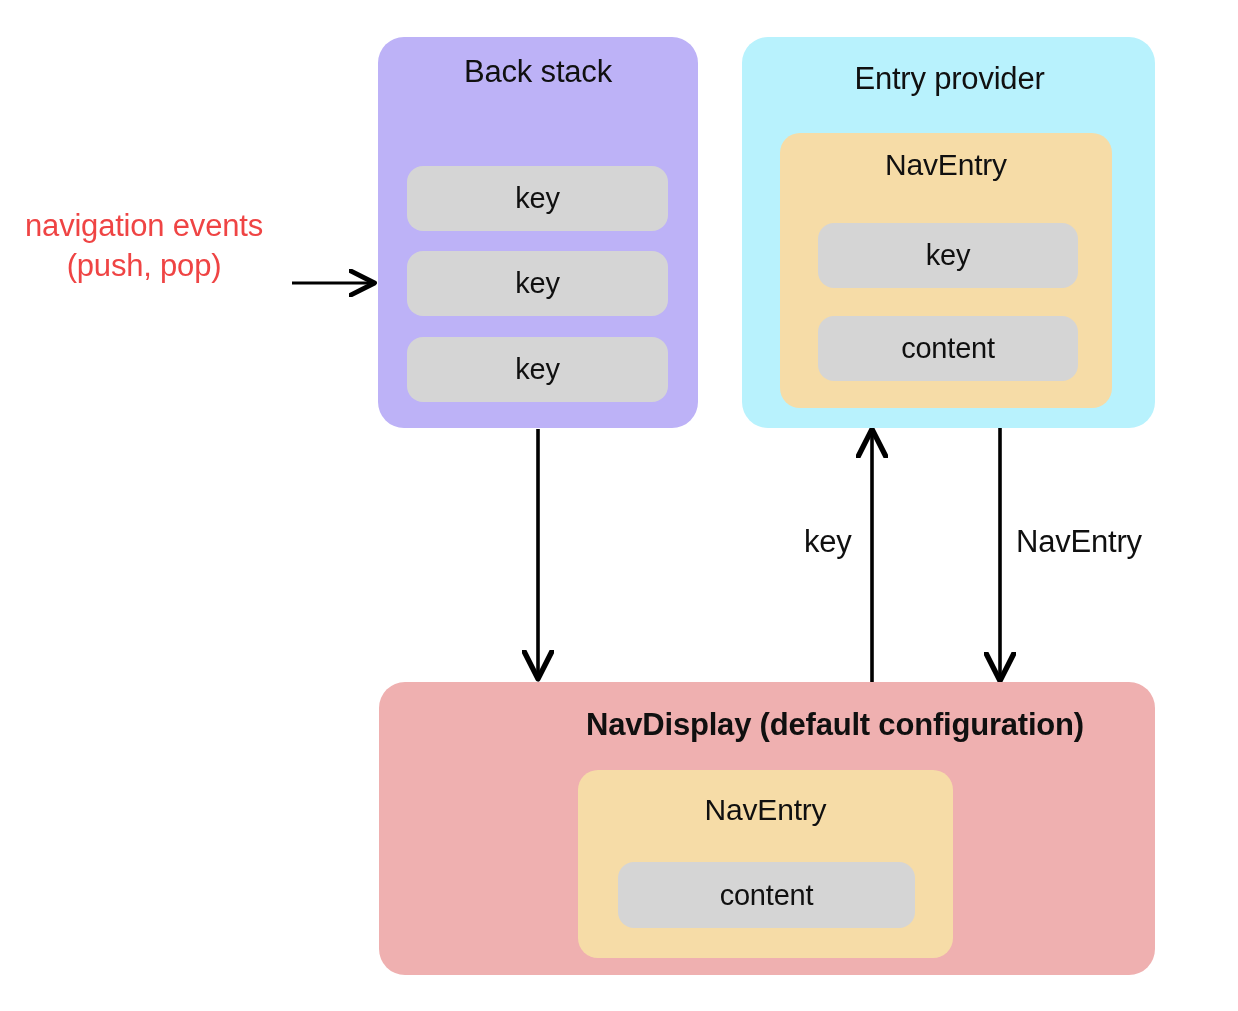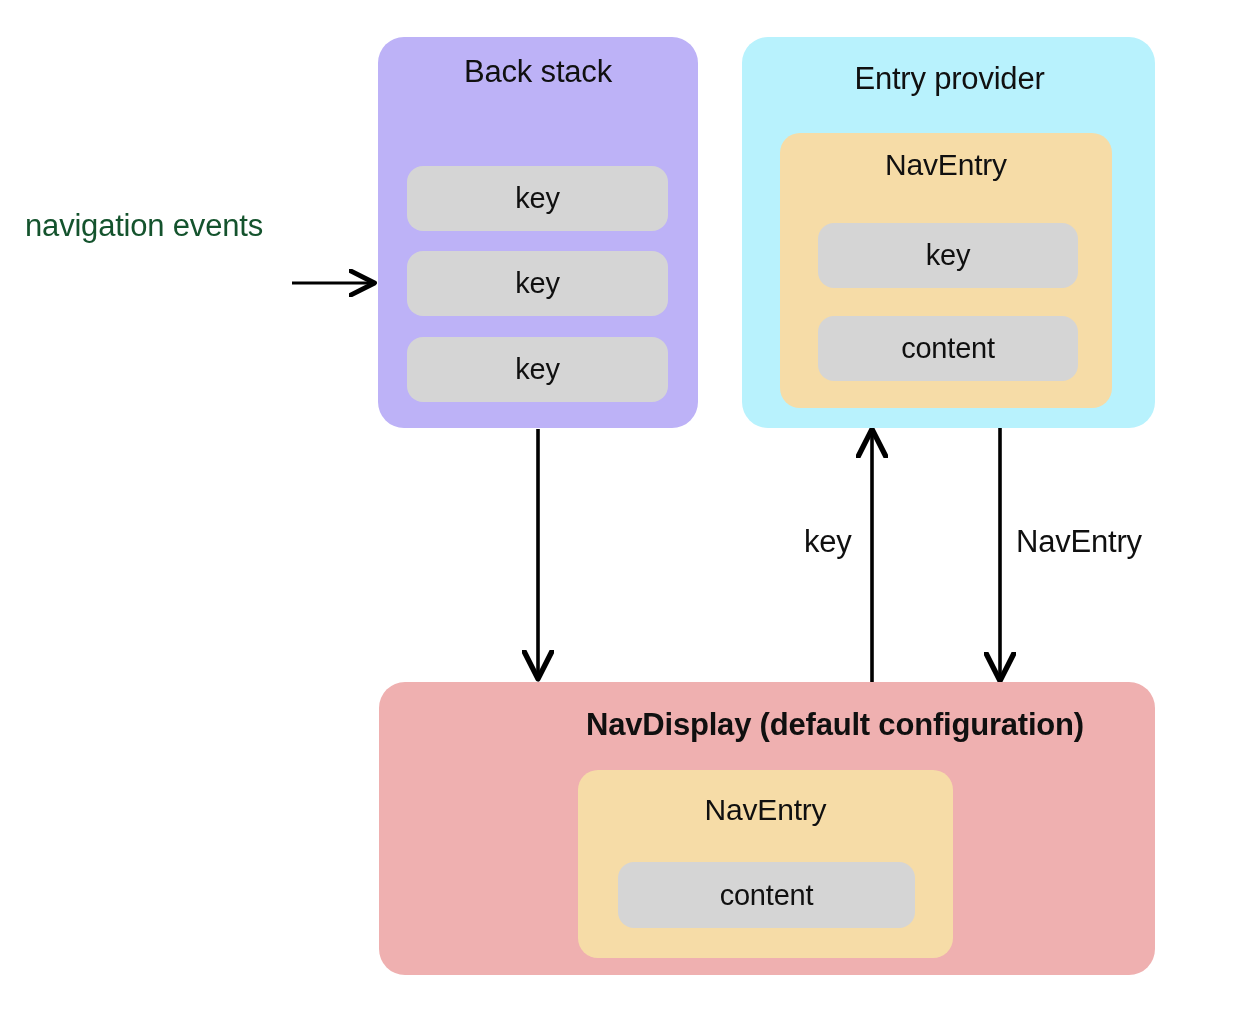--- a/index.html
+++ b/index.html
@@ -112,21 +112,21 @@
   
   #nav-events-label {
     position: absolute;
     left: 8px;
     top: 206px;
     width: 272px;
     text-align: center;
     font-size: 31px;
     line-height: 1.30;
     letter-spacing: -0.2px;
-    color: #14532d;
+    color: #ef4444;
   }
 
   
   .edge-label {
     position: absolute;
     font-size: 31px;
     letter-spacing: -0.2px;
     color: #101010;
     white-space: nowrap;
   }
@@ -167,20 +167,21 @@
       <line x1="872" y1="682" x2="872" y2="432" stroke="#000000" stroke-width="3.6" marker-end="url(#ah)"></line>
     </g>
 
     <g>
       <line x1="1000" y1="428" x2="1000" y2="678" stroke="#000000" stroke-width="3.6" marker-end="url(#ah)"></line>
     </g>
   </svg>
 
   <div id="nav-events-label">
     <div>navigation events</div>
+    <div>(push, pop)</div>
   </div>
 
   <div class="box" id="backstack-box"></div>
   <div class="box-title" id="backstack-title" style="left:378px;width:320px;">Back stack</div>
   <div class="chip" id="bs-key-0">key</div>
   <div class="chip" id="bs-key-1">key</div>
   <div class="chip" id="bs-key-2">key</div>
 
   <div class="box" id="entryprovider-box"></div>
   <div class="box-title" id="entryprovider-title" style="left:742px;width:415px;">Entry provider</div>

